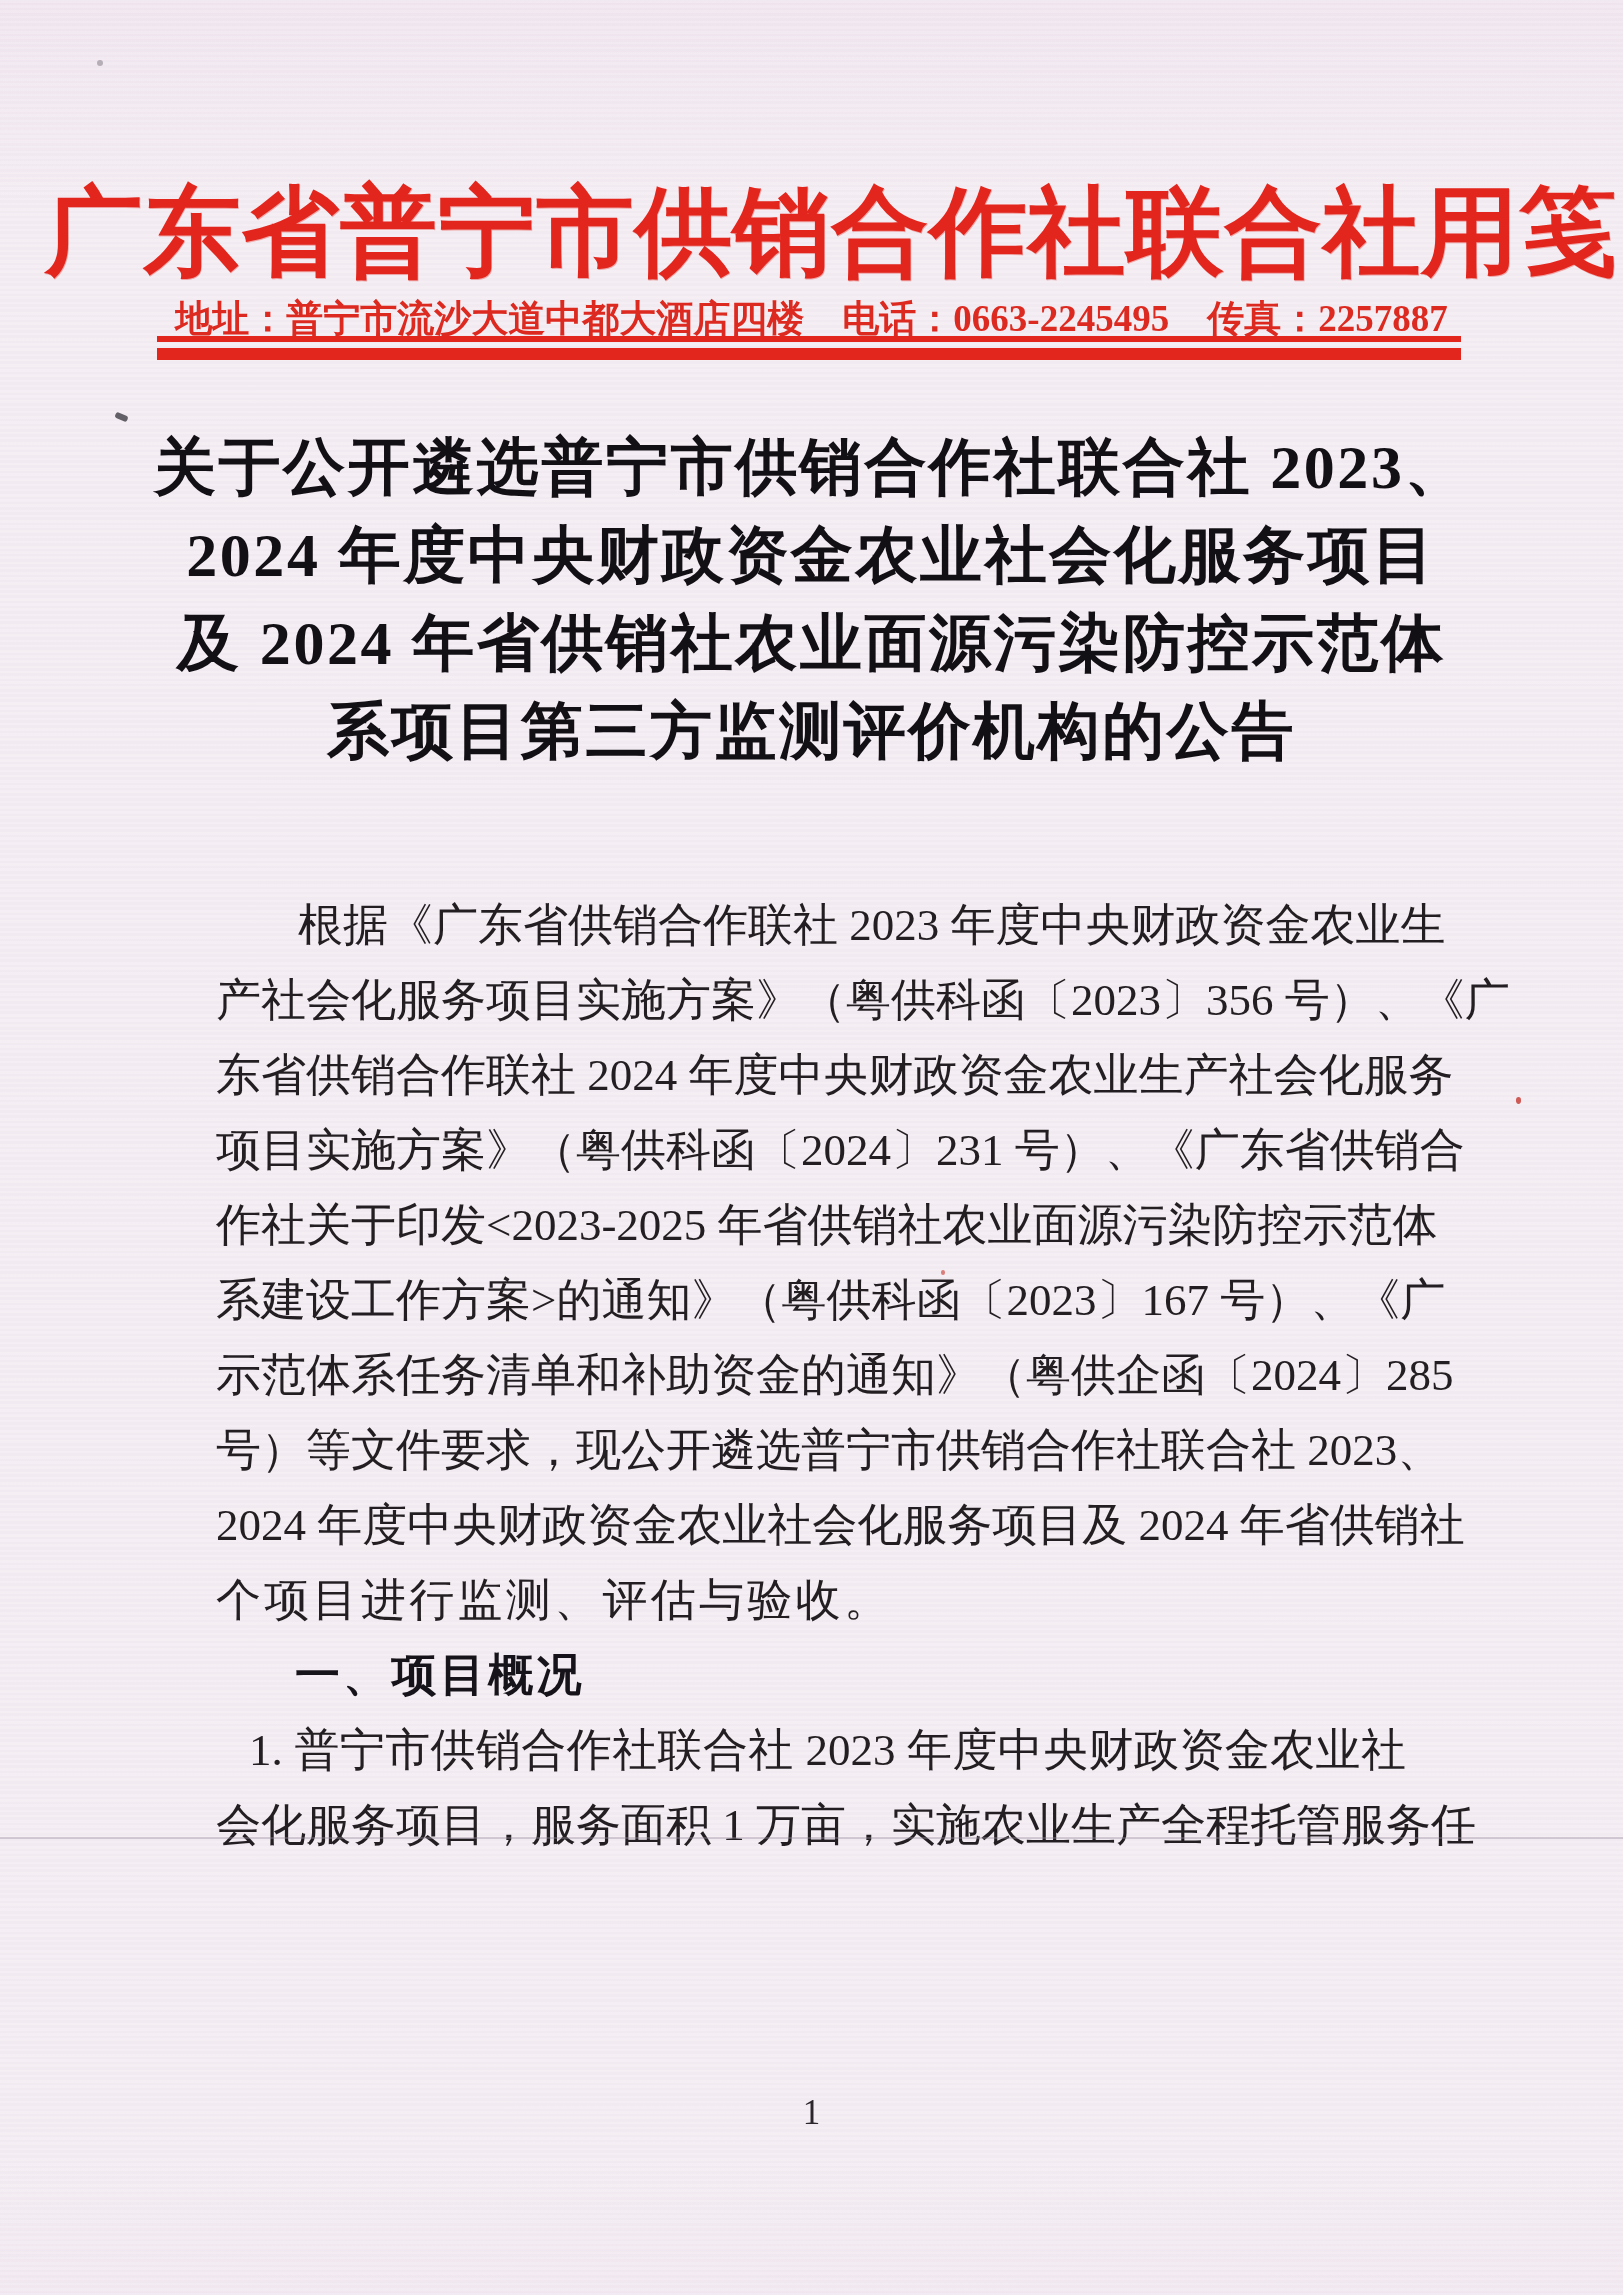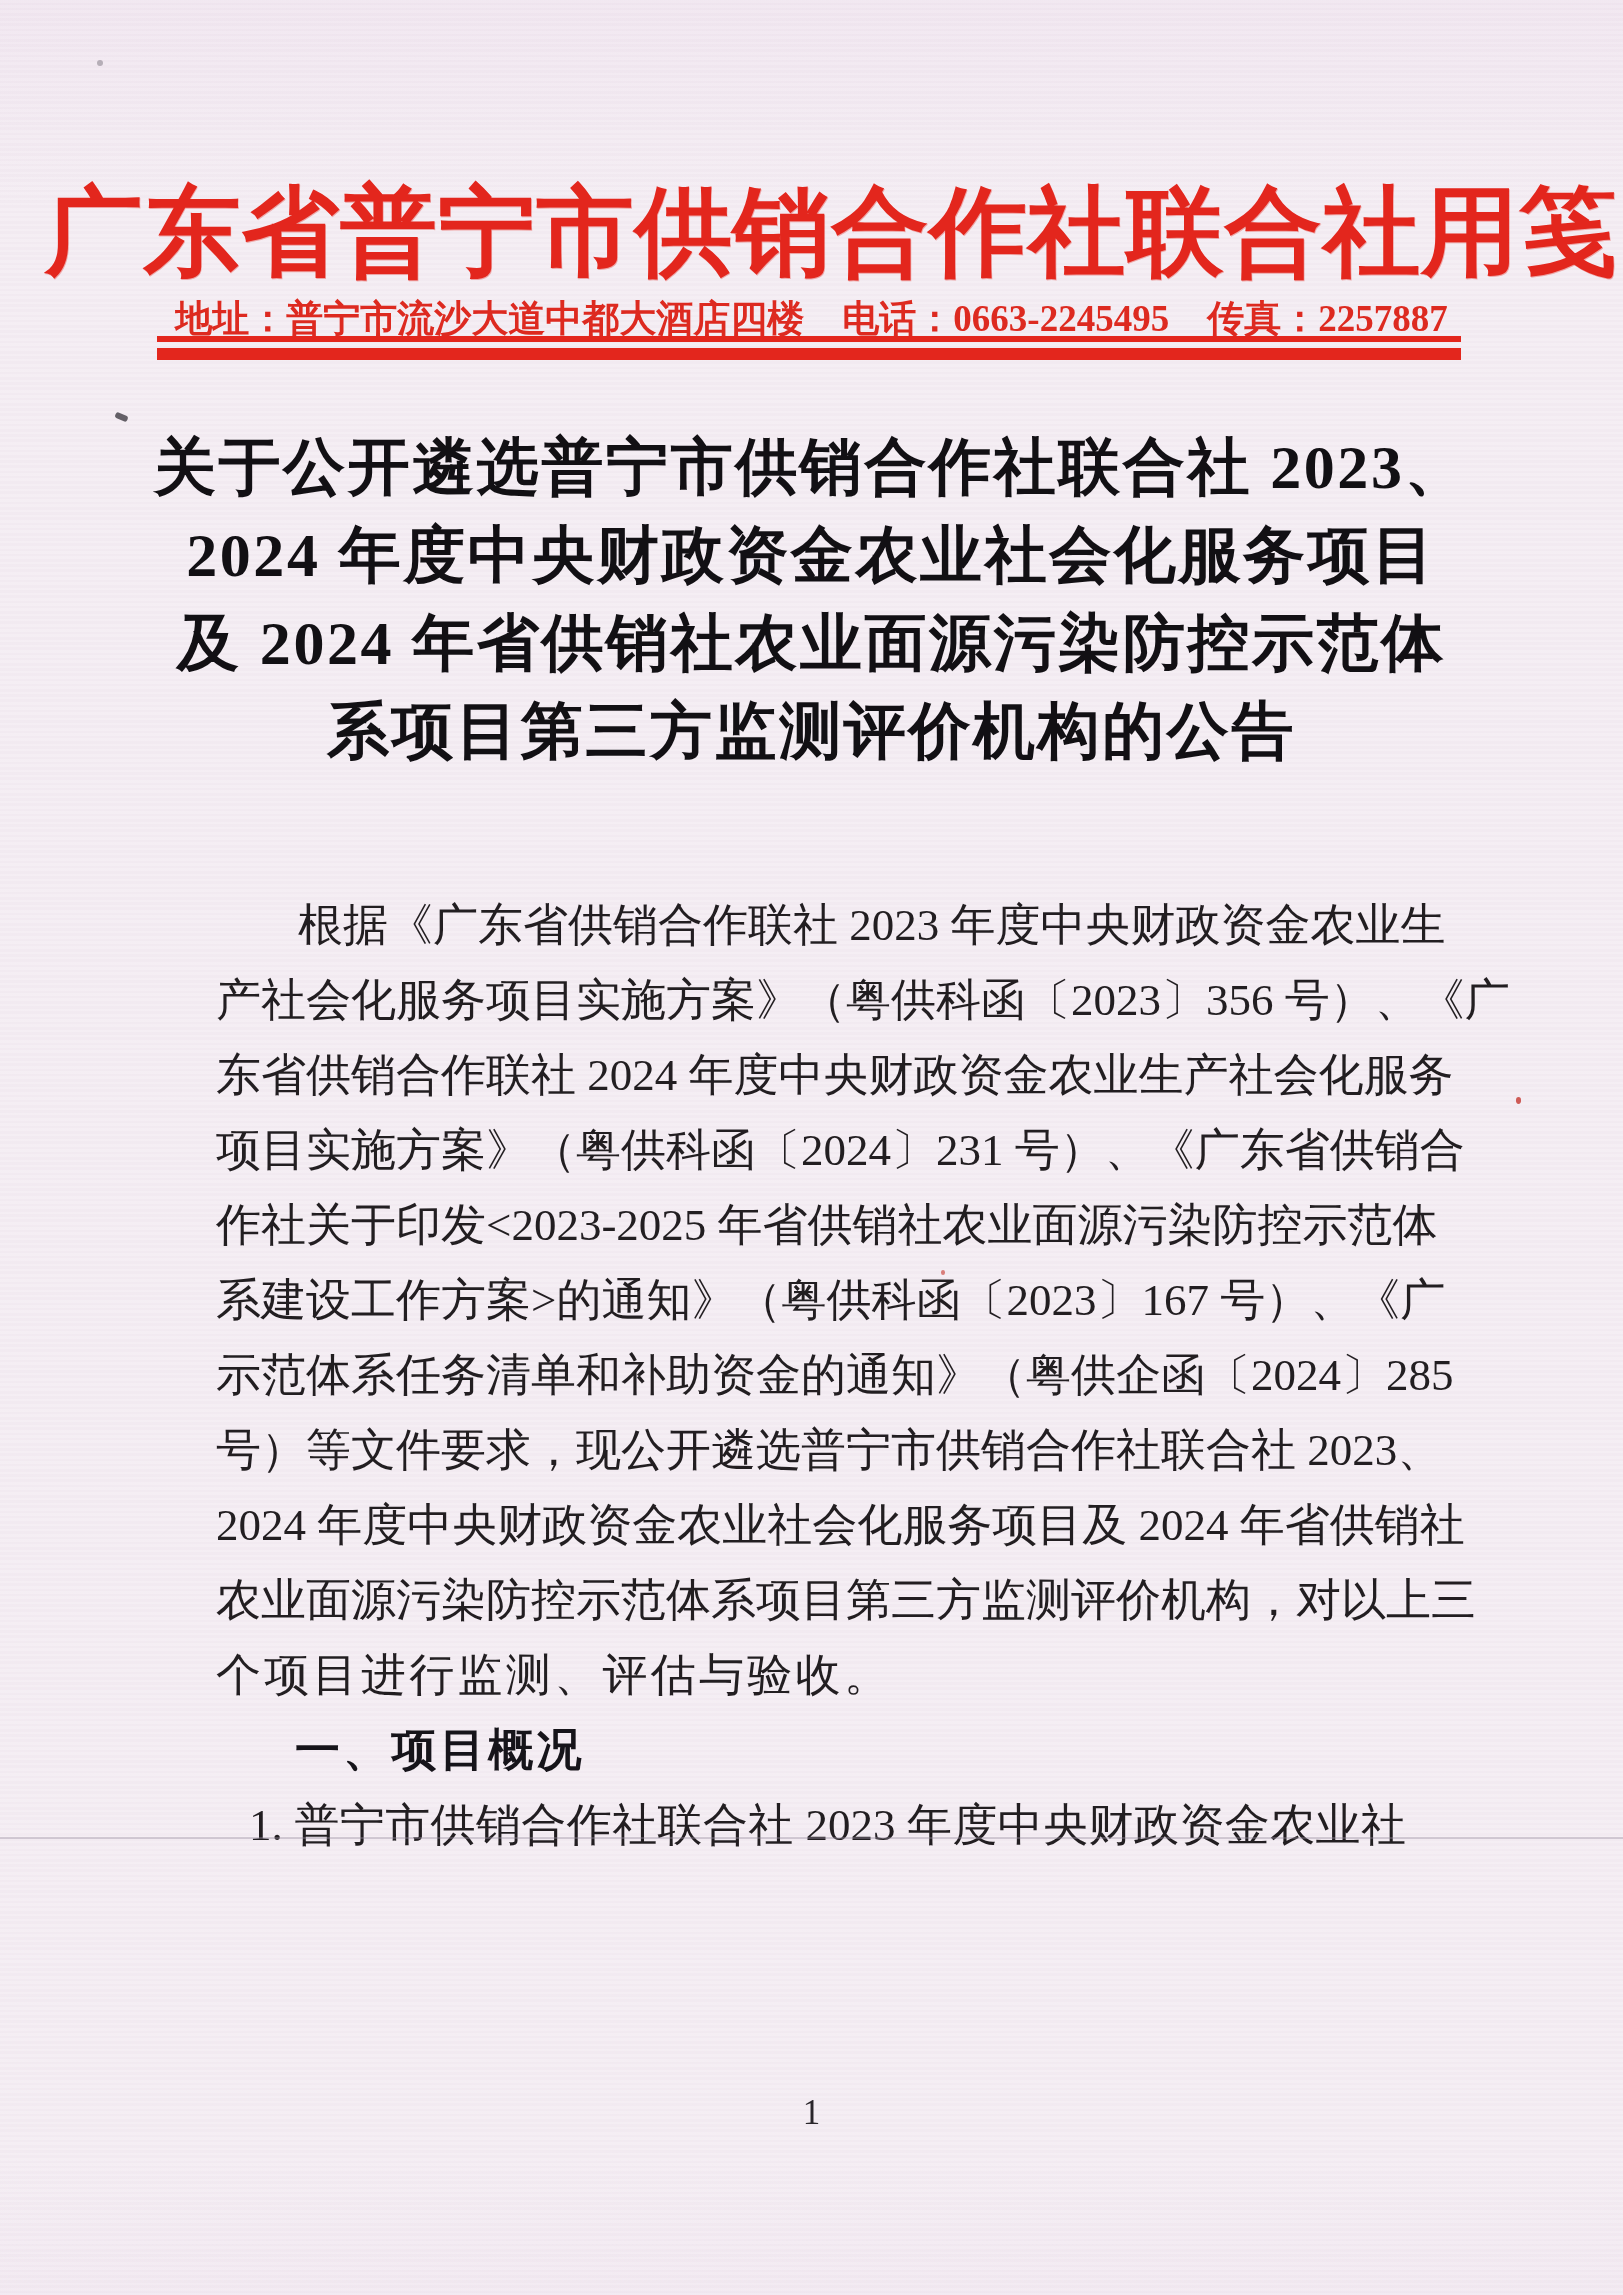--- a/index.html
+++ b/index.html
@@ -92,26 +92,26 @@
   <div class="body-block">
     <div class="ln first">根据《广东省供销合作联社 2023 年度中央财政资金农业生</div>
     <div class="ln">产社会化服务项目实施方案》（粤供科函〔2023〕356 号）、《广</div>
     <div class="ln">东省供销合作联社 2024 年度中央财政资金农业生产社会化服务</div>
     <div class="ln">项目实施方案》（粤供科函〔2024〕231 号）、《广东省供销合</div>
     <div class="ln">作社关于印发&lt;2023-2025 年省供销社农业面源污染防控示范体</div>
     <div class="ln">系建设工作方案&gt;的通知》（粤供科函〔2023〕167 号）、《广</div>
     <div class="ln">示范体系任务清单和补助资金的通知》（粤供企函〔2024〕285</div>
     <div class="ln">号）等文件要求，现公开遴选普宁市供销合作社联合社 2023、</div>
     <div class="ln">2024 年度中央财政资金农业社会化服务项目及 2024 年省供销社</div>
-    <div class="ln">农业面源污染防控示范体系项目第三方监测评价机构，对以上三</div>
     <div class="ln noj">个项目进行监测、评估与验收。</div>
 
     <div class="ln noj heading">一、项目概况</div>
 
     <div class="ln numfirst">1. 普宁市供销合作社联合社 2023 年度中央财政资金农业社</div>
+    <div class="ln">会化服务项目，服务面积 1 万亩，实施农业生产全程托管服务任</div>
   </div>
 
   <div class="pageno">1</div>
 
   <div class="hairline"></div>
   <div class="speck1"></div>
   <div class="speck2"></div>
   <div class="speck3"></div>
   <div class="speck4"></div>
 

